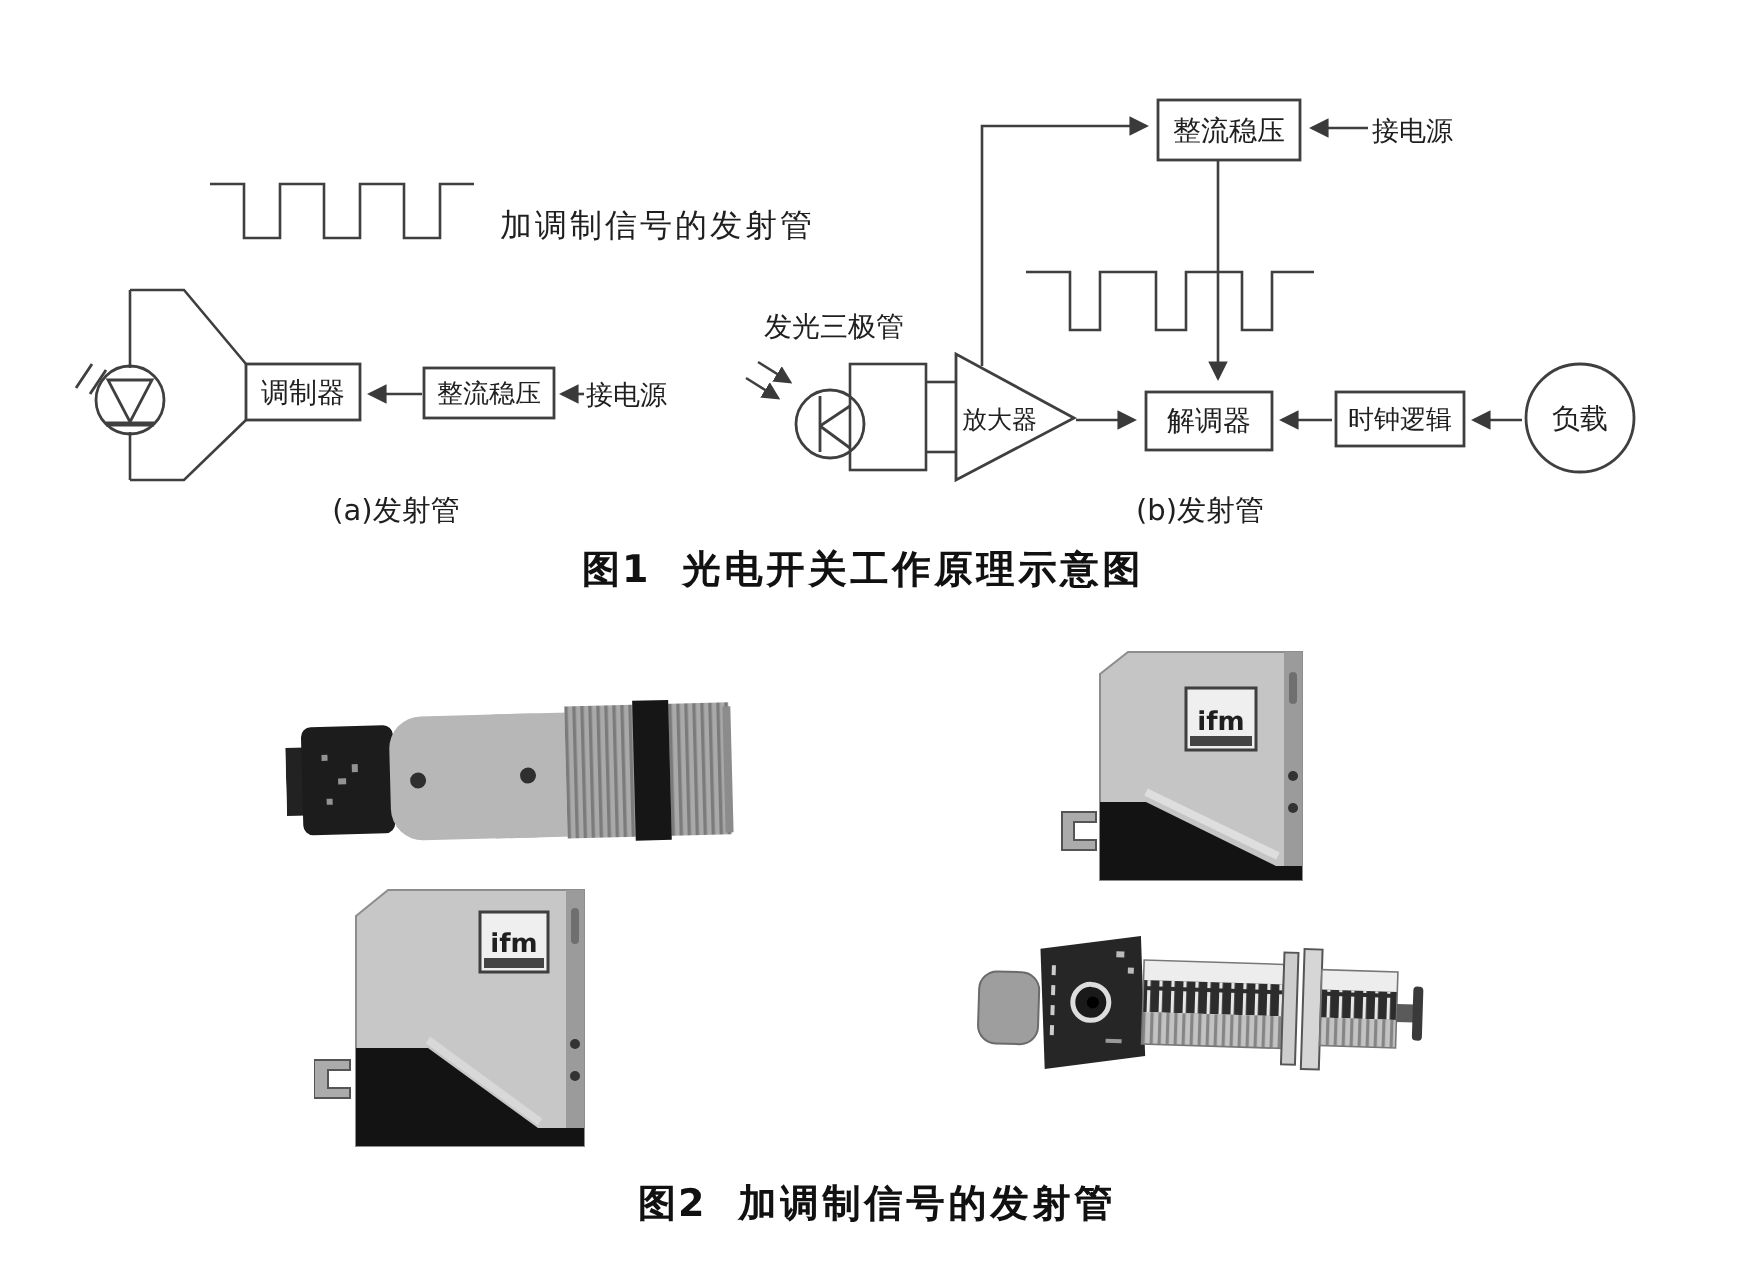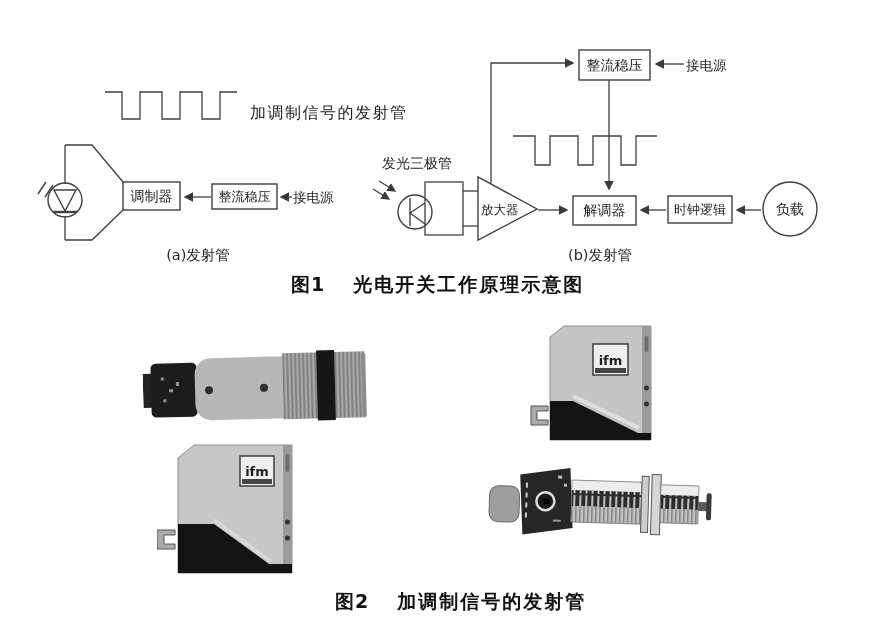--- a/index.html
+++ b/index.html
@@ -4,25 +4,25 @@
 <style>
   html,body{margin:0;padding:0;background:#e8e8e8;}
   .page{
     position:relative;width:878px;height:637px;background:#ffffff;
     font-family:"DejaVu Sans",sans-serif;color:#1a1a1a;overflow:hidden;
     margin:0 auto;
   }
   .abs{position:absolute;}
   svg text{fill:#1f1f1f;font-family:"DejaVu Sans",sans-serif;}
   .fig-caption{
-    position:absolute;display:flex;align-items:baseline;
+    position:absolute;display:flex;align-items:baseline;gap:16px;
     font-weight:700;font-size:19px;color:#111;white-space:nowrap;
   }
   .fig-caption .num{letter-spacing:1px;}
-  .fig-caption .ttl{letter-spacing:2px;margin-left:28px;}
+  .fig-caption .ttl{letter-spacing:2px;}
   .tilt-left{transform:rotate(-1.5deg);}
   .tilt-right{transform:rotate(1.8deg);}
 </style>
 </head>
 <body>
 
 <div class="page">
 
   <svg class="abs" style="left:0;top:0" width="878" height="312" viewBox="0 0 878 312">
     <defs>
@@ -209,18 +209,18 @@
       <rect x="173" y="20" width="38" height="10" fill="#ededed"></rect>
       <rect x="173" y="30" width="38" height="14" fill="#2c2c2c"></rect>
       <rect x="173" y="30" width="38" height="14" fill="url(#tickD)"></rect>
       <rect x="173" y="44" width="38" height="14" fill="url(#thrD)"></rect>
       <rect x="173" y="20" width="38" height="38" fill="none" stroke="#777" stroke-width="0.8"></rect>
     </g>
     <rect x="211" y="36" width="9" height="9" fill="#5a5a5a"></rect>
     <rect x="219" y="27" width="5" height="27" rx="2" fill="#3a3a3a"></rect>
   </svg>
 
-  <div class="fig-caption" style="left:335px;top:589px">
+  <div class="fig-caption" style="left:319px;top:589px">
     <span class="num">图2</span>
     <span class="ttl">加调制信号的发射管</span>
   </div>
 
 </div>
 
 </body></html>

